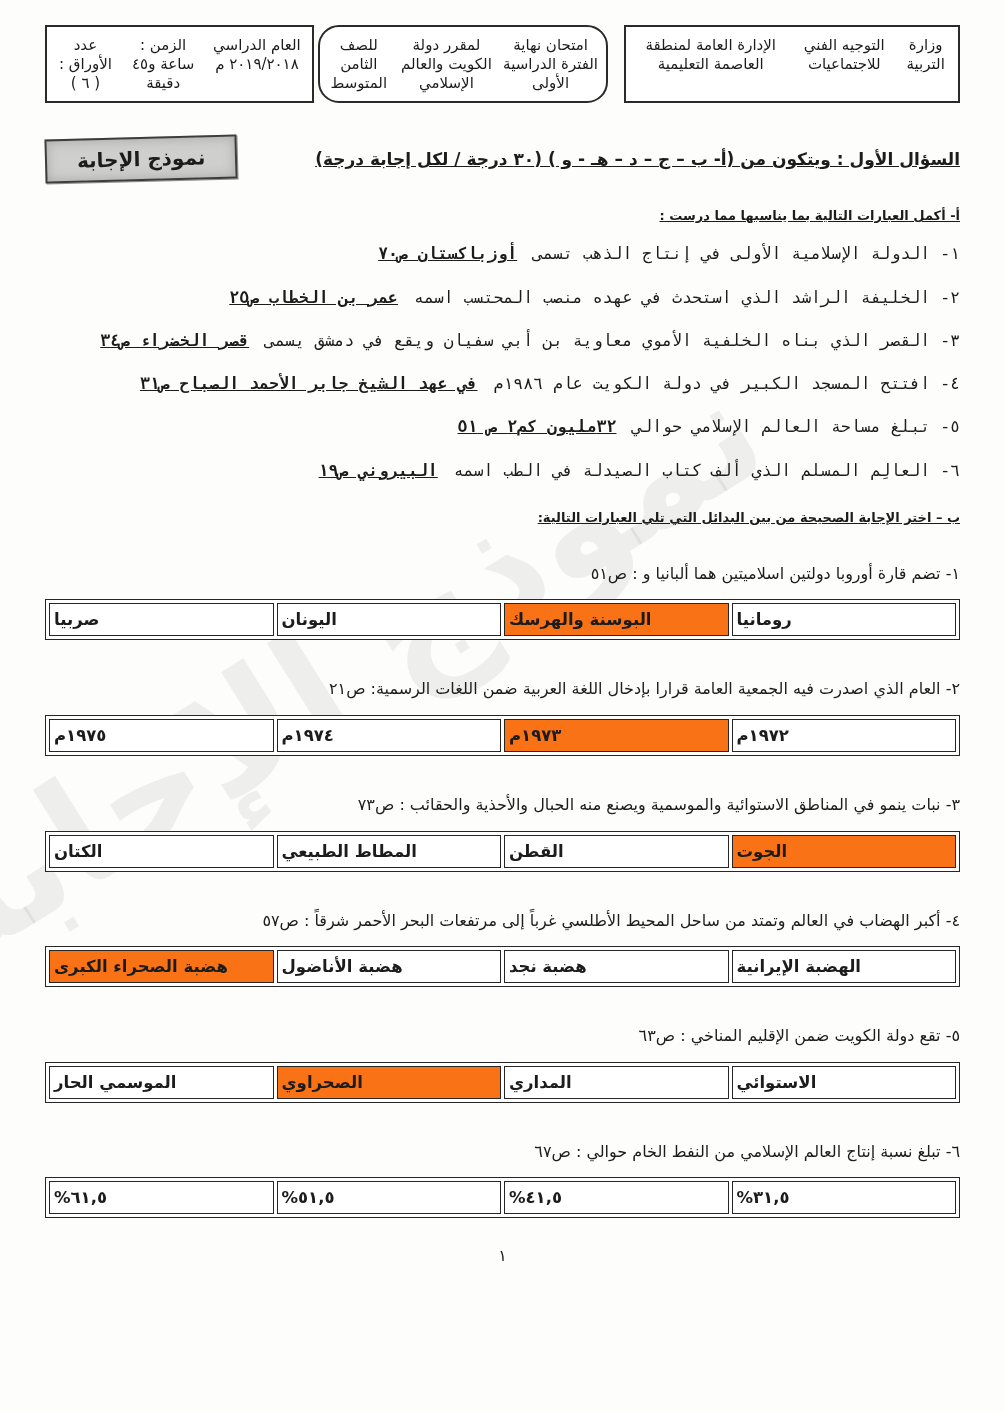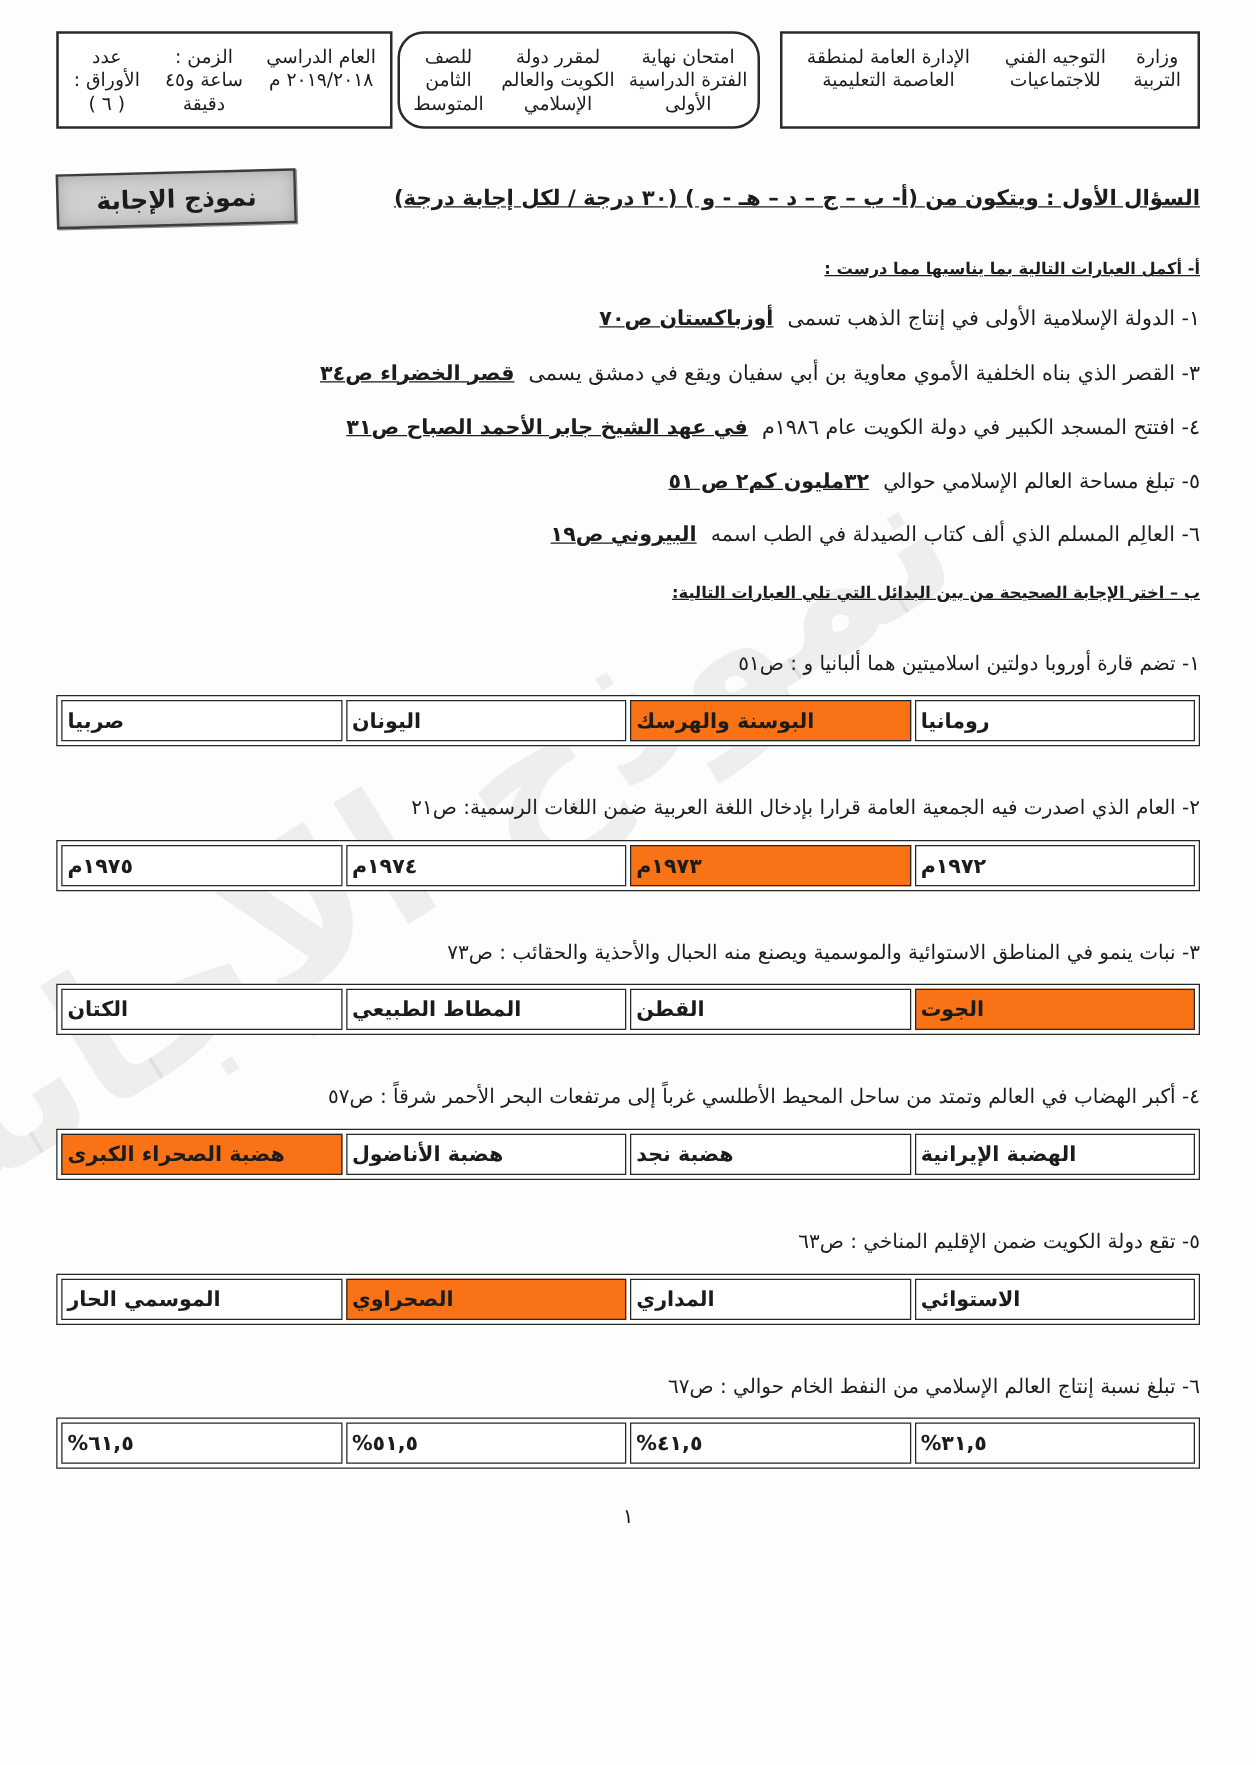--- a/index.html
+++ b/index.html
@@ -27,21 +27,21 @@
   .box-info{flex:1;}
   
   .title-row{display:flex;align-items:center;justify-content:space-between;margin-top:34px;}
   .q-title{font-weight:bold;font-size:17px;text-decoration:underline;padding-left:10px;}
   .stamp{
     flex:0 0 auto;border:2px solid #3d3d3d;background:#cfcfcd;
     padding:8px 30px;font-weight:bold;font-size:20px;
     transform:rotate(-1.5deg);box-shadow:1px 1px 0 #8f8f8f, inset 0 0 12px rgba(90,90,90,.35);
   }
   .part-title{font-weight:bold;font-size:13px;text-decoration:underline;margin-top:27px;}
-  .fill-item{margin-top:21px;font-size:16.5px;line-height:1.35;}
+  .fill-item{margin-top:21px;font-size:16.5px;line-height:1.35;font-family:Liberation Mono, monospace;}
   .fill-answer{font-weight:bold;text-decoration:underline;margin-right:6px;}
   .mc{margin-top:38px;}
   .mc-q{font-size:16px;line-height:1.35;}
   table.opts{
     width:100%;border-collapse:separate;border-spacing:3px;
     border:1.5px solid #262626;margin-top:15px;background:#fff;
   }
   table.opts td{
     width:25%;border:1.5px solid #262626;text-align:left;
     font-weight:bold;font-size:16.5px;padding:6px 4px;background:#fff;
@@ -82,20 +82,24 @@
     </div>
 
     <section>
       <div class="part-title">أ- أكمل العبارات التالية بما يناسبها مما درست :</div>
 
       <div class="fill-item">
         <span>١- الدولة الإسلامية الأولى في إنتاج الذهب تسمى</span>
         <span class="fill-answer">أوزباكستان ص٧٠</span>
       </div>
       <div class="fill-item">
+        <span>٢- الخليفة الراشد الذي استحدث في عهده منصب المحتسب اسمه</span>
+        <span class="fill-answer">عمر بن الخطاب ص٢٥</span>
+      </div>
+      <div class="fill-item">
         <span>٣- القصر الذي بناه الخلفية الأموي معاوية بن أبي سفيان ويقع في دمشق يسمى</span>
         <span class="fill-answer">قصر الخضراء ص٣٤</span>
       </div>
       <div class="fill-item">
         <span>٤- افتتح المسجد الكبير في دولة الكويت عام ١٩٨٦م</span>
         <span class="fill-answer">في عهد الشيخ جابر الأحمد الصباح ص٣١</span>
       </div>
       <div class="fill-item">
         <span>٥- تبلغ مساحة العالم الإسلامي حوالي</span>
         <span class="fill-answer">٣٢مليون كم٢ ص ٥١</span>

